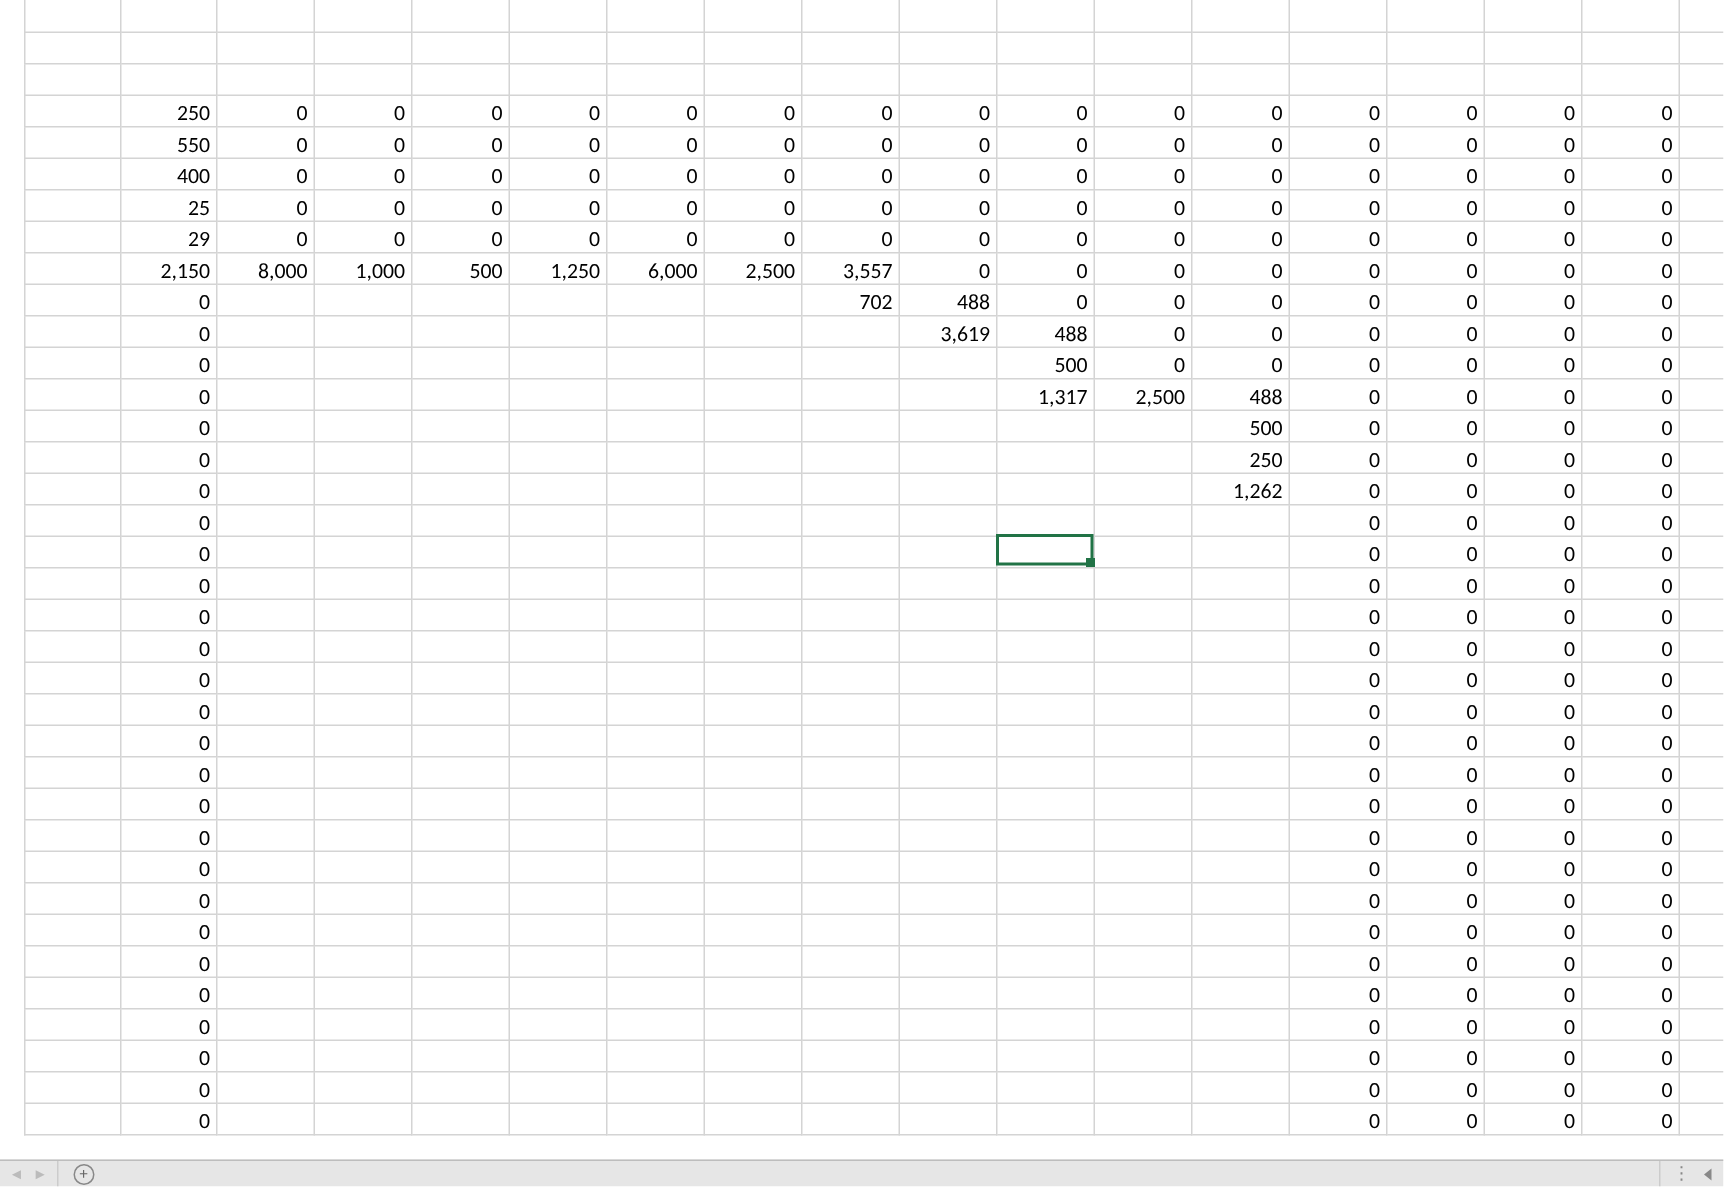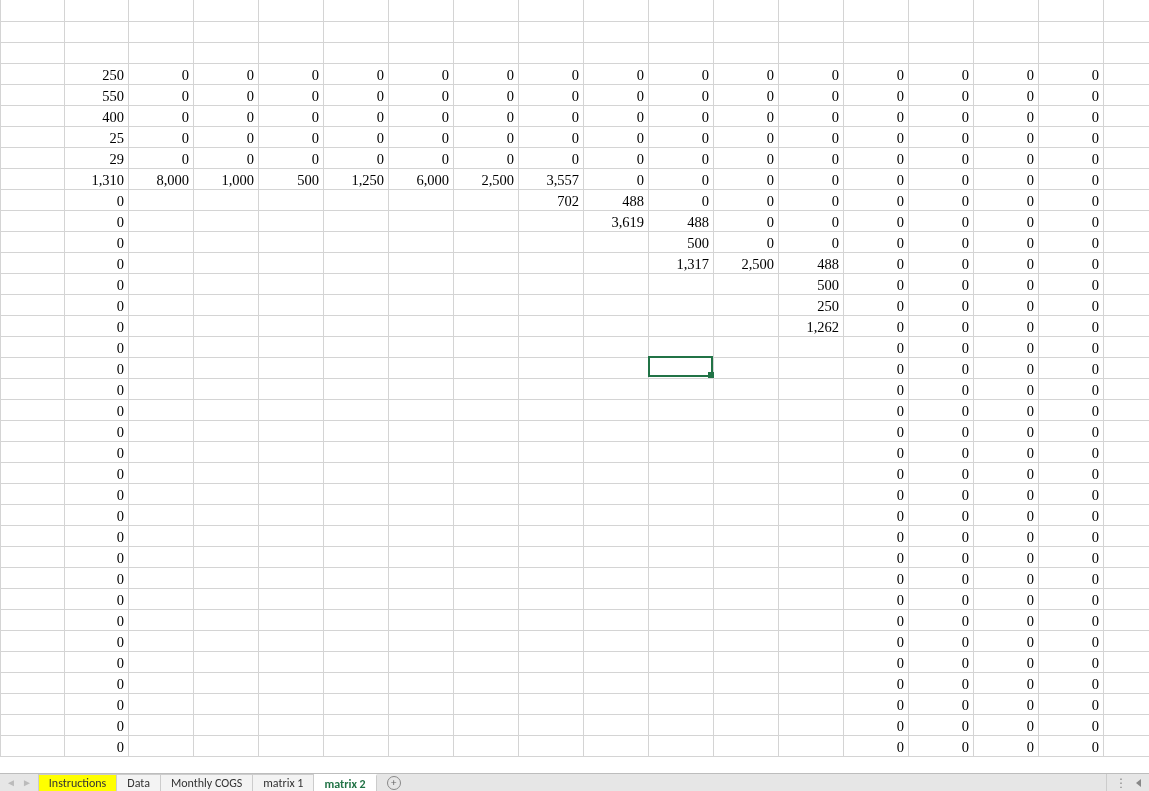--- a/index.html
+++ b/index.html
@@ -12,24 +12,23 @@
     overflow: hidden;
   }
   .app {
     width: 1149px;
     height: 791px;
     position: relative;
     background: #fff;
   }
   .grid {
     position: absolute;
-    top: 0; left: 0; right: 0;
+    top: 0; left: 16px; right: 0;
     height: 773px;
     overflow: hidden;
-    font-family: Liberation Serif, serif;
   }
   table {
     border-collapse: collapse;
     table-layout: fixed;
     width: 100%;
   }
   td {
     border: 1px solid #d4d4d4;
     height: 21px;
     padding: 0 4px 0 0;
@@ -344,21 +343,21 @@
             <td>0</td>
             <td>0</td>
             <td>0</td>
             <td>0</td>
             <td>0</td>
             <td>0</td>
             <td>0</td>
           </tr>
           <tr>
             <td></td>
-            <td>1,310</td>
+            <td>2,150</td>
             <td>8,000</td>
             <td>1,000</td>
             <td>500</td>
             <td>1,250</td>
             <td>6,000</td>
             <td>2,500</td>
             <td>3,557</td>
             <td>0</td>
             <td>0</td>
             <td>0</td>
@@ -914,37 +913,20 @@
     <div class="selection" id="sel" style="left: 647.5px; top: 356px; width: 65px; height: 21px;">
       <div class="handle"></div>
     </div>
   </div>
 
   <div class="tabbar">
     <div class="tab-nav">
       <span>◄</span>
       <span>►</span>
     </div>
-    <div class="tabs" id="tabs">
-        <div class="tab instructions">
-          <span>Instructions</span>
-        </div>
-        <div class="tab">
-          <span>Data</span>
-        </div>
-        <div class="tab">
-          <span>Monthly COGS</span>
-        </div>
-        <div class="tab">
-          <span>matrix 1</span>
-        </div>
-        <div class="tab active">
-          <span>matrix 2</span>
-        </div>
-      </div>
     <div class="tab-add">
       <span class="circ">+</span>
     </div>
     <div class="spacer"></div>
     <div class="tabbar-right">
       <span class="dots">⋮</span>
       <span class="arrow-left-small"></span>
     </div>
   </div>
 

